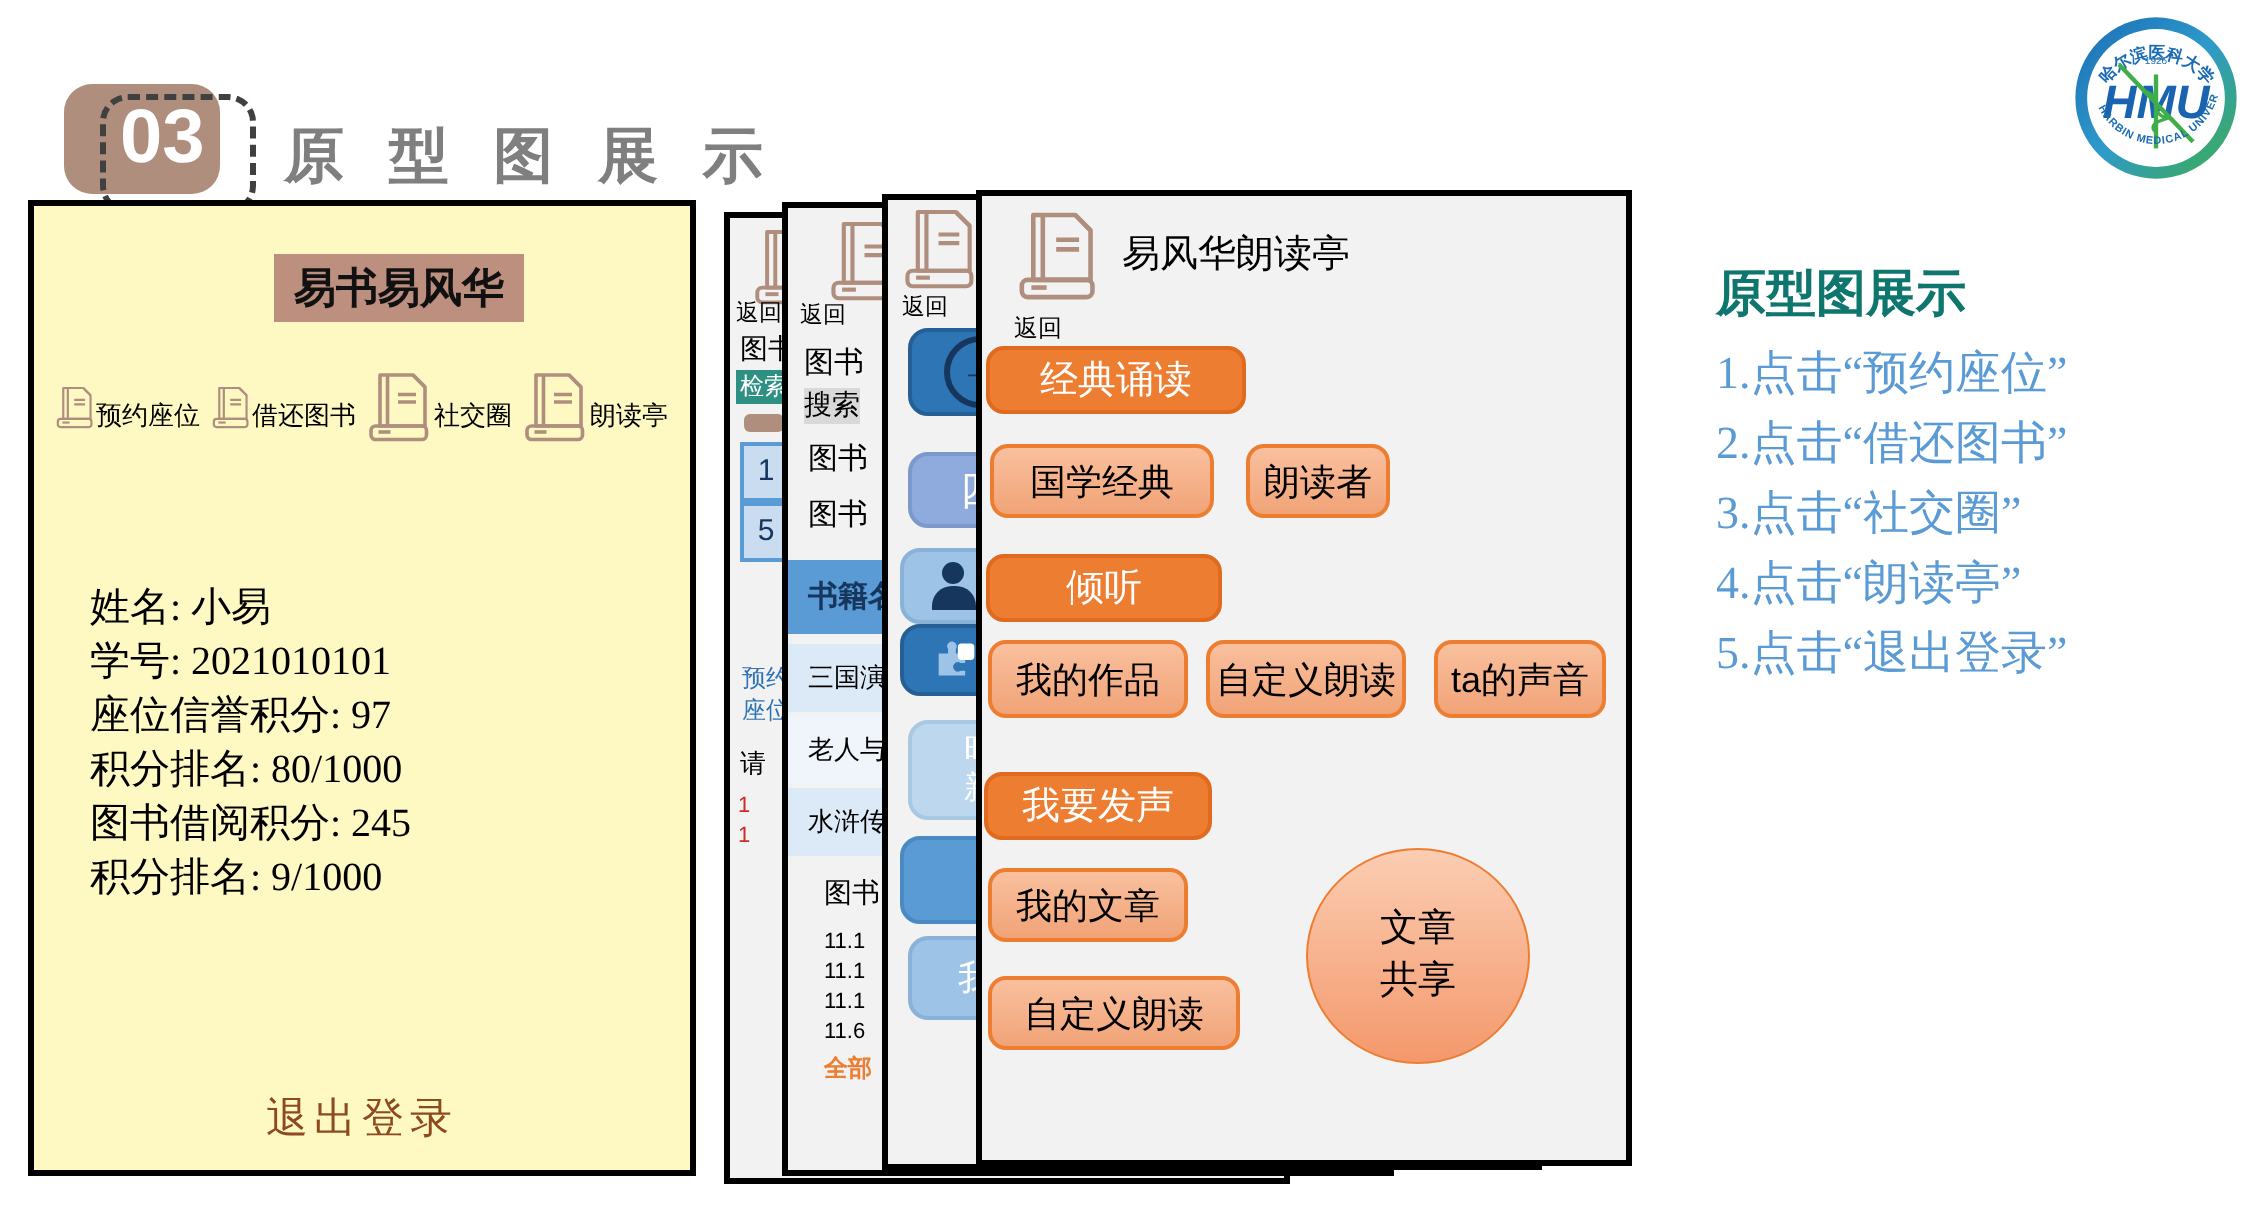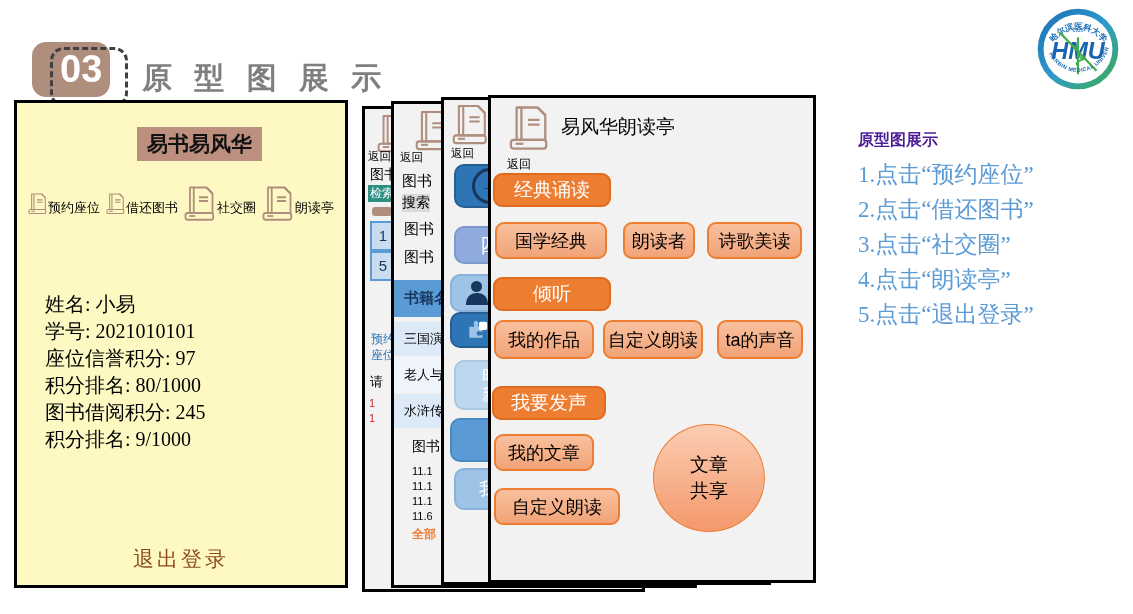--- a/index.html
+++ b/index.html
@@ -76,21 +76,21 @@
   .btn-dk{background:#ED7D31;border:2px solid #E06A1D;color:#fff;font-size:19px;}
   .btn-lt{background:linear-gradient(#F9C09E,#F1A377);border:2px solid #ED7D31;
           color:#000;font-size:18px;}
   .share-circle{position:absolute;left:162px;top:326px;width:110px;height:106px;
                 border-radius:50%;background:linear-gradient(#FBCDB2,#F4986C);
                 border:1px solid #ED7D31;display:flex;flex-direction:column;
                 align-items:center;justify-content:center;font-size:19px;color:#000;line-height:26px;}
 
   
   .instr{position:absolute;left:858px;top:130px;width:272px;}
-  .instr-title{color:#4c1d95;font-size:16px;font-weight:bold;margin:0 0 6px 0;}
+  .instr-title{color:#0f766e;font-size:25px;font-weight:bold;margin:0 0 6px 0;}
   .instr p{color:#5B9BD5;font-size:23px;margin:0;line-height:35px;
            font-family:"Liberation Serif",serif;}
 
   
   .hmu{position:absolute;left:1036px;top:6px;}
 </style>
 </head>
 <body>
 
 <div class="slide">
@@ -270,25 +270,24 @@
     </div>
   </div>
 
   <div class="phone" style="left:488px;top:95px;width:328px;height:488px;z-index:4">
     <svg class="frag" style="left:18px;top:7px" width="42" height="47">
         <use href="#book"></use>
       </svg>
     <span class="rd-back-lbl">返回</span>
     <div class="rd-title">易风华朗读亭</div>
 
-    <div class="btn btn-dk" style="left:2px;top:75px;width:118px;height:34px">经典诵读</div>
+    <div class="btn btn-dk" style="left:2px;top:75px;width:130px;height:34px">经典诵读</div>
 
     <div class="btn btn-lt" style="left:4px;top:124px;width:112px;height:37px">国学经典</div>
     <div class="btn btn-lt" style="left:132px;top:124px;width:72px;height:37px">朗读者</div>
-    <div class="btn btn-lt" style="left:216px;top:124px;width:95px;height:37px">诗歌美读</div>
 
     <div class="btn btn-dk" style="left:2px;top:179px;width:118px;height:34px">倾听</div>
 
     <div class="btn btn-lt" style="left:3px;top:222px;width:100px;height:39px">我的作品</div>
     <div class="btn btn-lt" style="left:112px;top:222px;width:100px;height:39px">自定义朗读</div>
     <div class="btn btn-lt" style="left:226px;top:222px;width:86px;height:39px">ta的声音</div>
 
     <div class="btn btn-dk" style="left:1px;top:288px;width:114px;height:34px">我要发声</div>
 
     <div class="btn btn-lt" style="left:3px;top:336px;width:100px;height:37px">我的文章</div>

